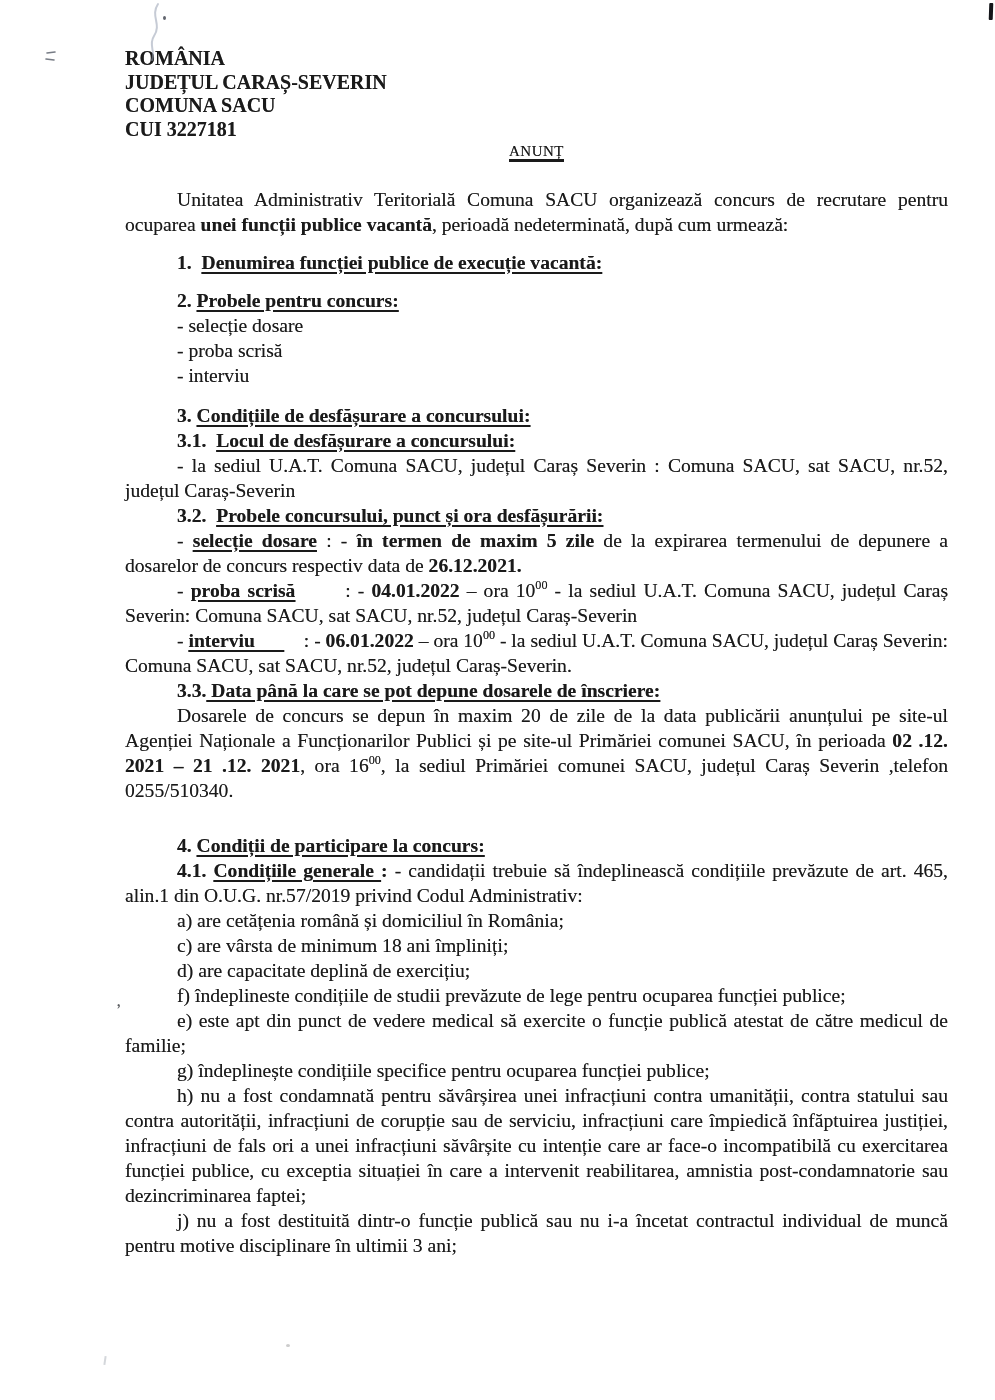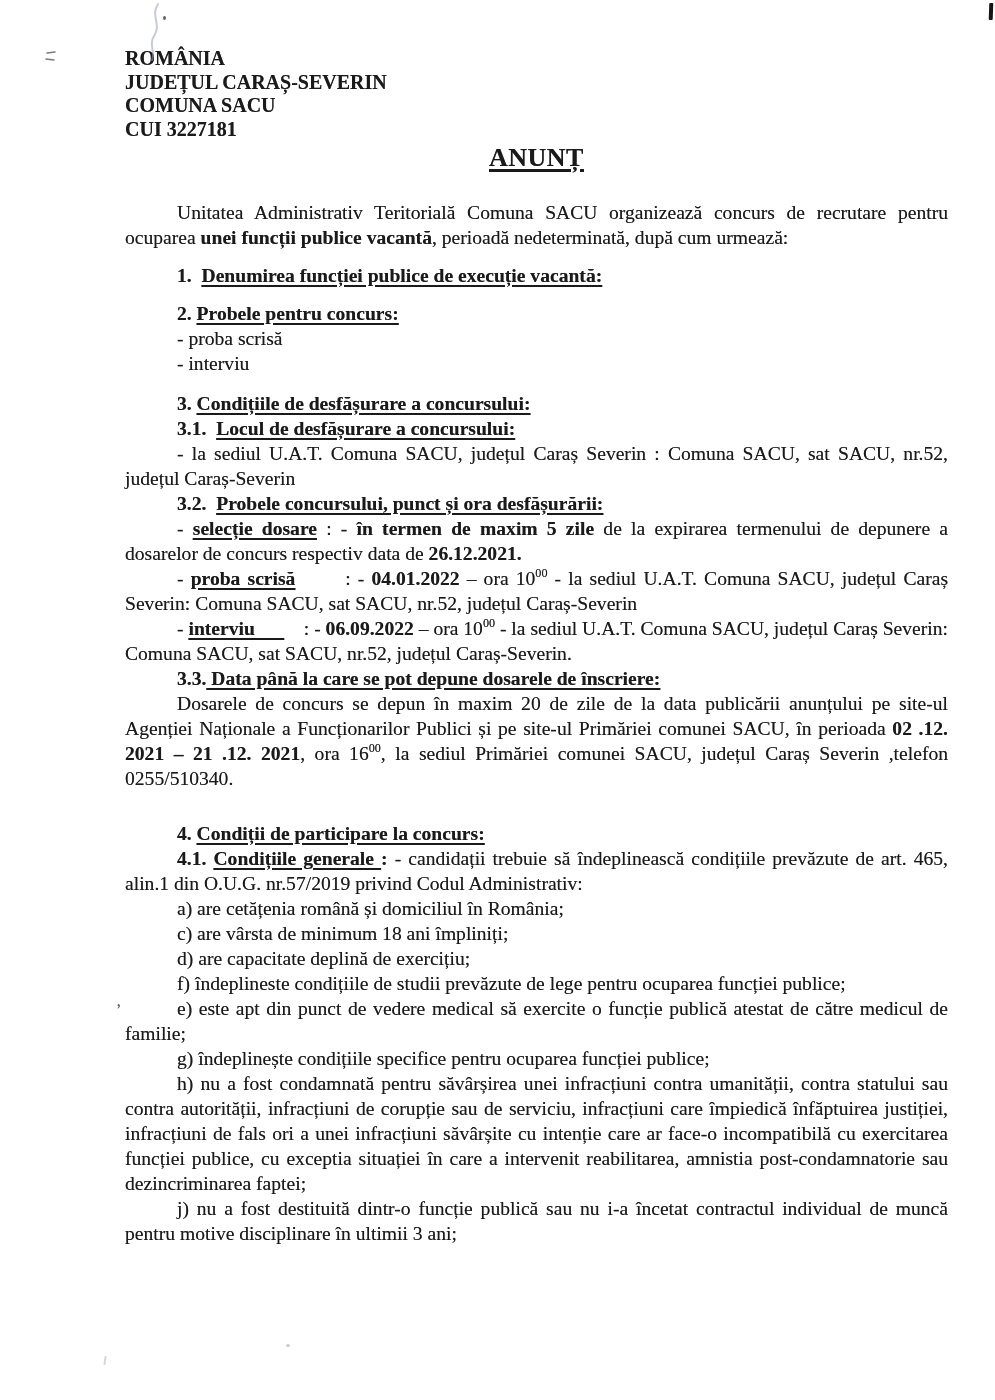--- a/index.html
+++ b/index.html
@@ -12,22 +12,22 @@
     font-family: "Liberation Serif", "DejaVu Serif", serif;
     color: #1a1a1a;
     text-shadow: 0 0 0.35px rgba(15,15,15,0.55);
     box-sizing: border-box;
     padding: 47px 47px 0 125px;
   }
   .letterhead { font-weight: bold; font-size: 20px; line-height: 23.5px; }
   .letterhead div { white-space: nowrap; }
   .doc-title {
     text-align: center;
-    font-weight: bold;
-    font-size: 26px;
+    font-weight: normal;
+    font-size: 15px;
     margin-top: 2px;
     letter-spacing: 0.5px;
   }
   .doc-title span {
     text-decoration: underline;
     text-decoration-thickness: 3px;
     text-underline-offset: 3px;
   }
   .doc-body { margin-top: 27px; font-size: 19.6px; line-height: 25px; }
   p.line { margin: 0; }
@@ -79,30 +79,31 @@
   <div class="doc-title">
     <span>ANUNȚ</span>
   </div>
 
   <main class="doc-body" id="doc-body">
       <p class="line indent justify"><span>Unitatea Administrativ Teritorială Comuna SACU organizează concurs de recrutare pentru ocuparea </span><span class="b">unei funcții publice vacantă</span><span>, perioadă nedeterminată, după cum urmează:</span></p>
       <div style="height: 13px;"></div>
       <p class="line indent"><span class="b">1.&nbsp;&nbsp;</span><span class="b u">Denumirea funcției publice de execuție vacantă:</span></p>
       <div style="height: 13px;"></div>
       <p class="line indent"><span class="b">2. </span><span class="b u">Probele pentru concurs:</span></p>
+      <p class="line indent"><span>- selecție dosare</span></p>
       <p class="line indent"><span>- proba scrisă</span></p>
       <p class="line indent"><span>- interviu</span></p>
       <div style="height: 15px;"></div>
       <p class="line indent"><span class="b">3. </span><span class="b u">Condițiile de desfășurare a concursului:</span></p>
       <p class="line indent"><span class="b">3.1.&nbsp; </span><span class="b u">Locul de desfășurare a concursului:</span></p>
       <p class="line indent justify"><span>- la sediul U.A.T. Comuna SACU, județul Caraș Severin : Comuna SACU, sat SACU, nr.52, județul Caraș-Severin</span></p>
       <p class="line indent"><span class="b">3.2.&nbsp; </span><span class="b u">Probele concursului, punct și ora desfășurării:</span></p>
       <p class="line indent justify"><span>- </span><span class="b u">selecție dosare</span><span> : - </span><span class="b">în termen de maxim 5 zile</span><span> de la expirarea termenului de depunere a dosarelor de concurs respectiv data de </span><span class="b">26.12.2021.</span></p>
       <p class="line indent justify"><span>- </span><span class="b u">proba scrisă</span><span>&nbsp;&nbsp;&nbsp;&nbsp;&nbsp;&nbsp; : - </span><span class="b">04.01.2022</span><span> – ora 10</span><sup>00</sup><span> - la sediul U.A.T. Comuna SACU, județul Caraș Severin: Comuna SACU, sat SACU, nr.52, județul Caraș-Severin</span></p>
-      <p class="line indent justify"><span>- </span><span class="b u">interviu&nbsp;&nbsp;&nbsp;&nbsp;&nbsp;&nbsp;</span><span>&nbsp;&nbsp;&nbsp; : - </span><span class="b">06.09.2022</span><span> – ora 10</span><sup>00</sup><span> - la sediul U.A.T. Comuna SACU, județul Caraș Severin: Comuna SACU, sat SACU, nr.52, județul Caraș-Severin.</span></p>
+      <p class="line indent justify"><span>- </span><span class="b u">interviu&nbsp;&nbsp;&nbsp;&nbsp;&nbsp;&nbsp;</span><span>&nbsp;&nbsp;&nbsp; : - </span><span class="b">06.01.2022</span><span> – ora 10</span><sup>00</sup><span> - la sediul U.A.T. Comuna SACU, județul Caraș Severin: Comuna SACU, sat SACU, nr.52, județul Caraș-Severin.</span></p>
       <p class="line indent"><span class="b">3.3.</span><span class="b u"> Data până la care se pot depune dosarele de înscriere:</span></p>
       <p class="line indent justify"><span>Dosarele de concurs se depun în maxim 20 de zile de la data publicării anunțului pe site-ul Agenției Naționale a Funcționarilor Publici și pe site-ul Primăriei comunei SACU, în perioada </span><span class="b">02 .12. 2021 – 21 .12. 2021</span><span>, ora 16</span><sup>00</sup><span>, la sediul Primăriei comunei SACU, județul Caraș Severin ,telefon 0255/510340.</span></p>
       <div style="height: 30px;"></div>
       <p class="line indent"><span class="b">4. </span><span class="b u">Condiții de participare la concurs:</span></p>
       <p class="line indent justify"><span class="b">4.1. </span><span class="b u">Condițiile generale&nbsp;</span><span class="b">:</span><span> - candidații trebuie să îndeplinească condițiile prevăzute de art. 465, alin.1 din O.U.G. nr.57/2019 privind Codul Administrativ:</span></p>
       <p class="line indent justify"><span>a) are cetățenia română și domiciliul în România;</span></p>
       <p class="line indent justify"><span>c) are vârsta de minimum 18 ani împliniți;</span></p>
       <p class="line indent justify"><span>d) are capacitate deplină de exercițiu;</span></p>
       <p class="line indent justify"><span>f) îndeplineste condițiile de studii prevăzute de lege pentru ocuparea funcției publice;</span></p>
       <p class="line indent justify"><span>e) este apt din punct de vedere medical să exercite o funcție publică atestat de către medicul de familie;</span></p>

